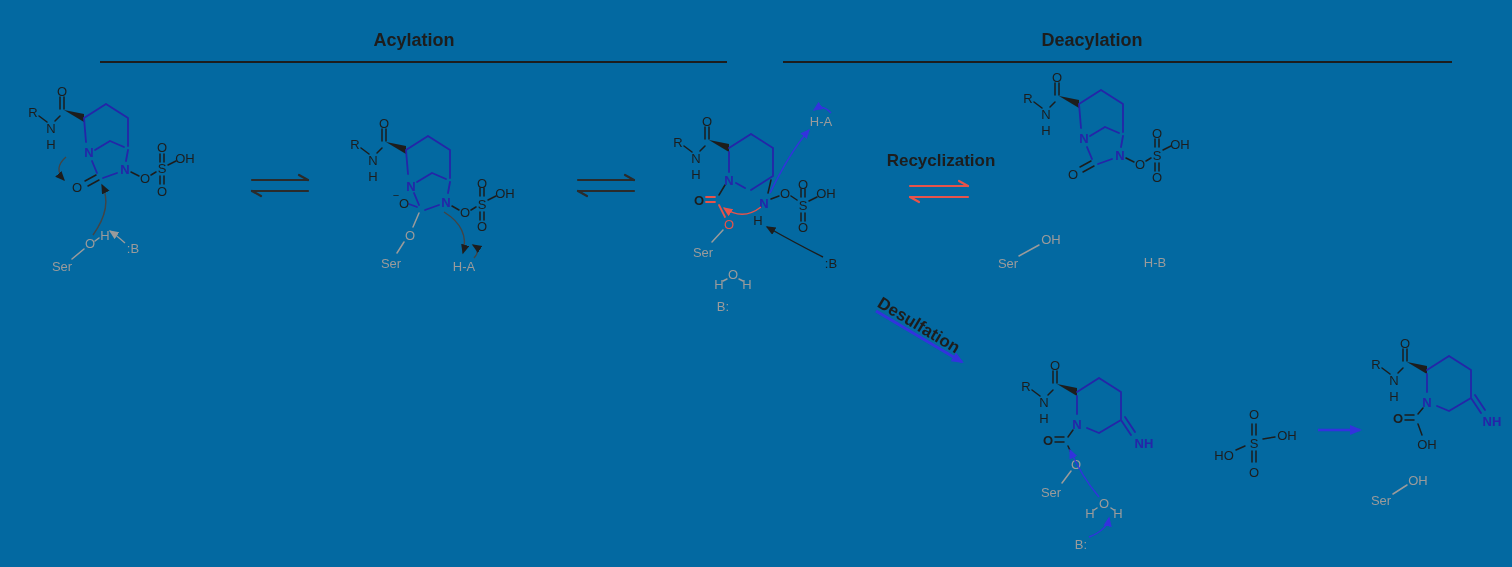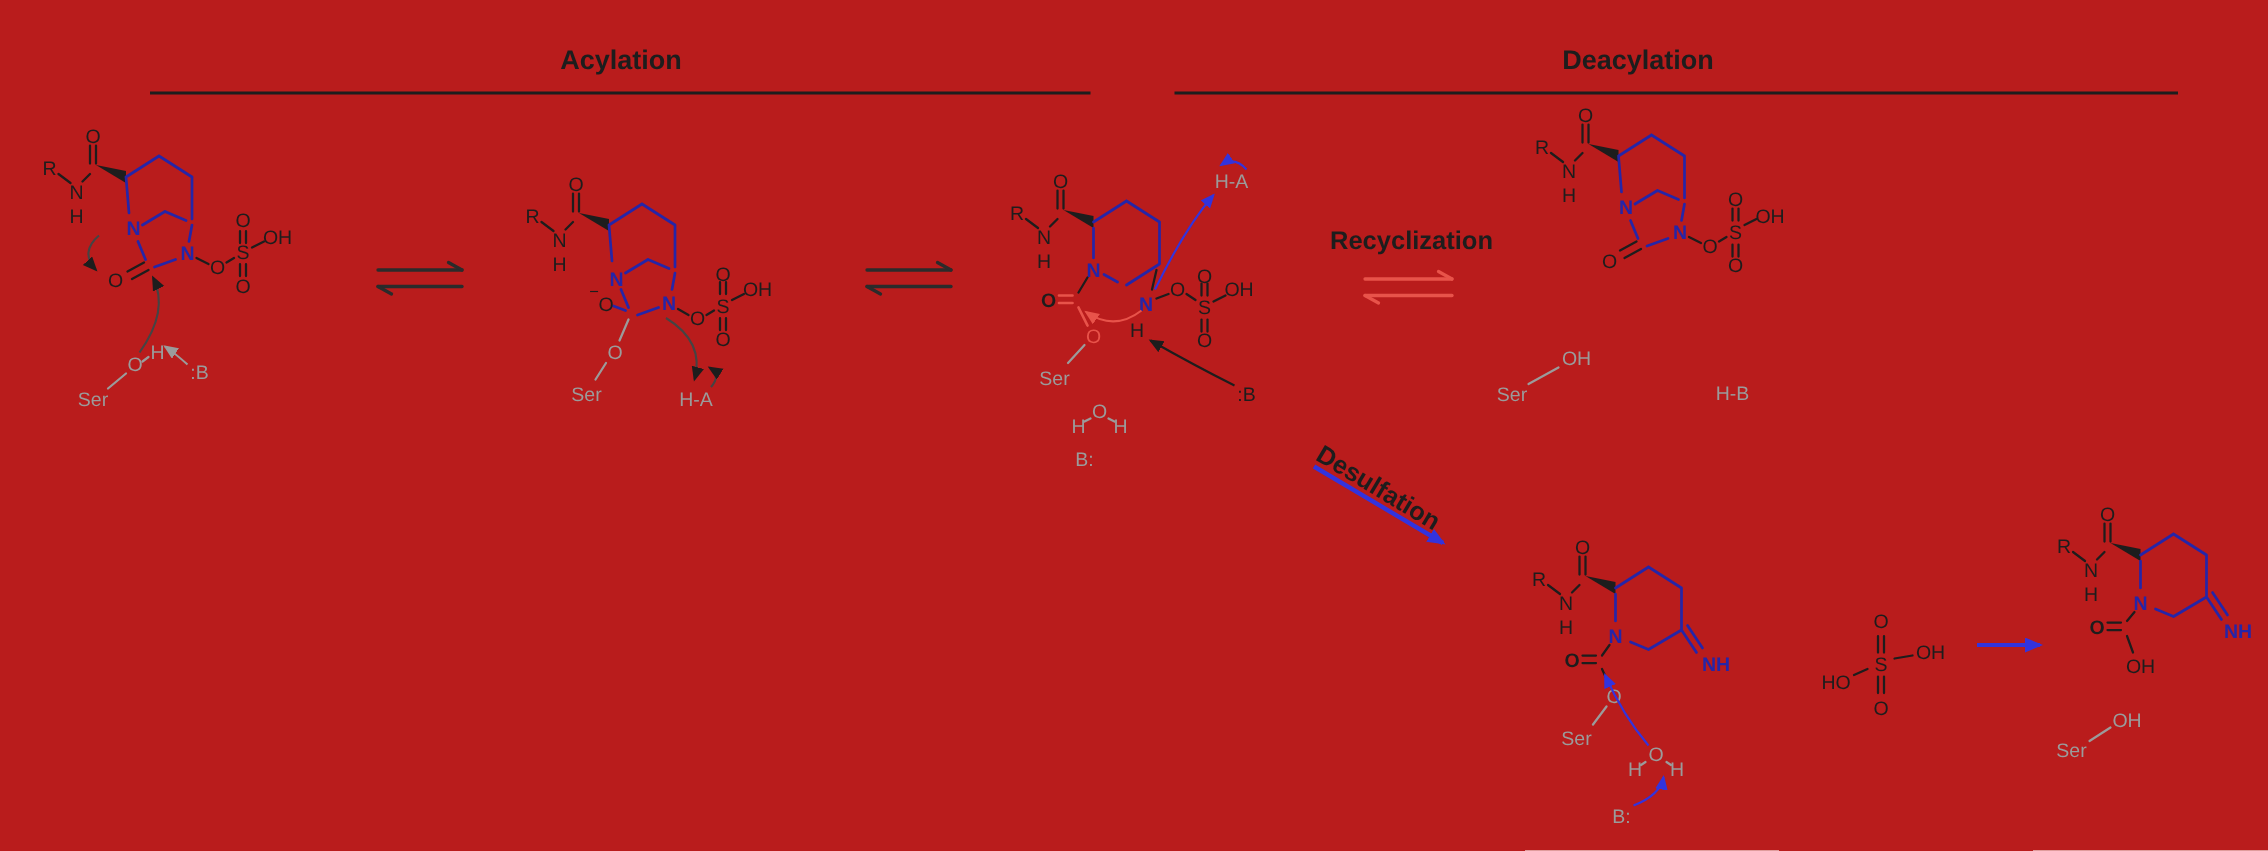--- a/index.html
+++ b/index.html
@@ -1,16 +1,16 @@
 <!DOCTYPE html>
 <html><head>
 <meta charset="utf-8">
 <style>
   html,body{margin:0;padding:0;background:#ffffff;}
-  #canvas{position:relative;width:1512px;height:567px;background:#b91c1c;overflow:hidden;
+  #canvas{position:relative;width:1512px;height:567px;background:#0369a1;overflow:hidden;
           font-family:"Liberation Sans", sans-serif;}
   svg{display:block;}
   .hdr{font:bold 18px "Liberation Sans", sans-serif;fill:#1d1d1d;text-anchor:middle;}
   .step{font:bold 17px "Liberation Sans", sans-serif;fill:#1d1d1d;text-anchor:middle;}
   .atom{font:13px "Liberation Sans", sans-serif;fill:#1d1d1d;text-anchor:middle;dominant-baseline:central;}
   .b{font-weight:bold;}
   .ringN{fill:#2525a8;font-weight:bold;}
   .gray{fill:#9b9b9b;}
   .red{fill:#e8534a;}
   .small{font-size:11px;}

